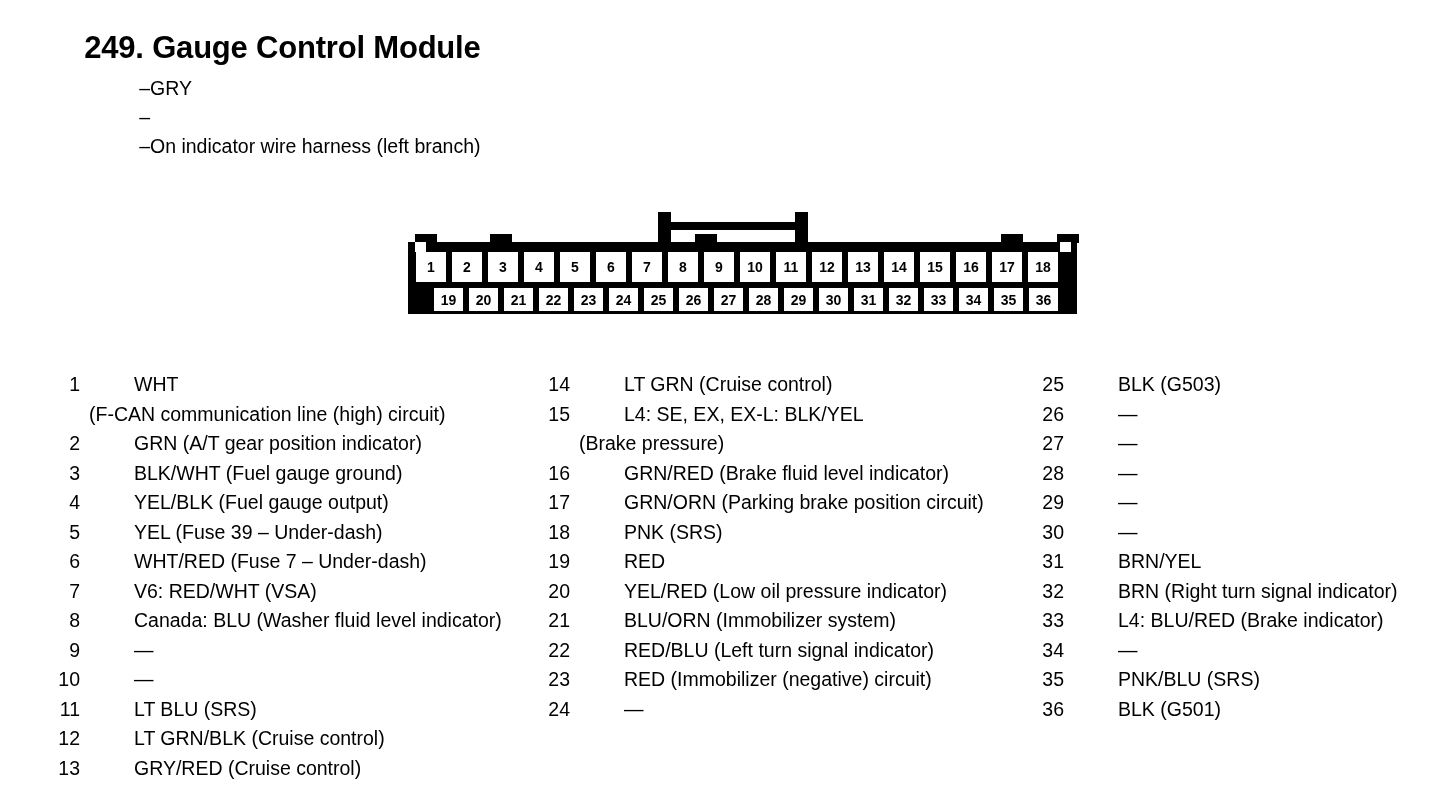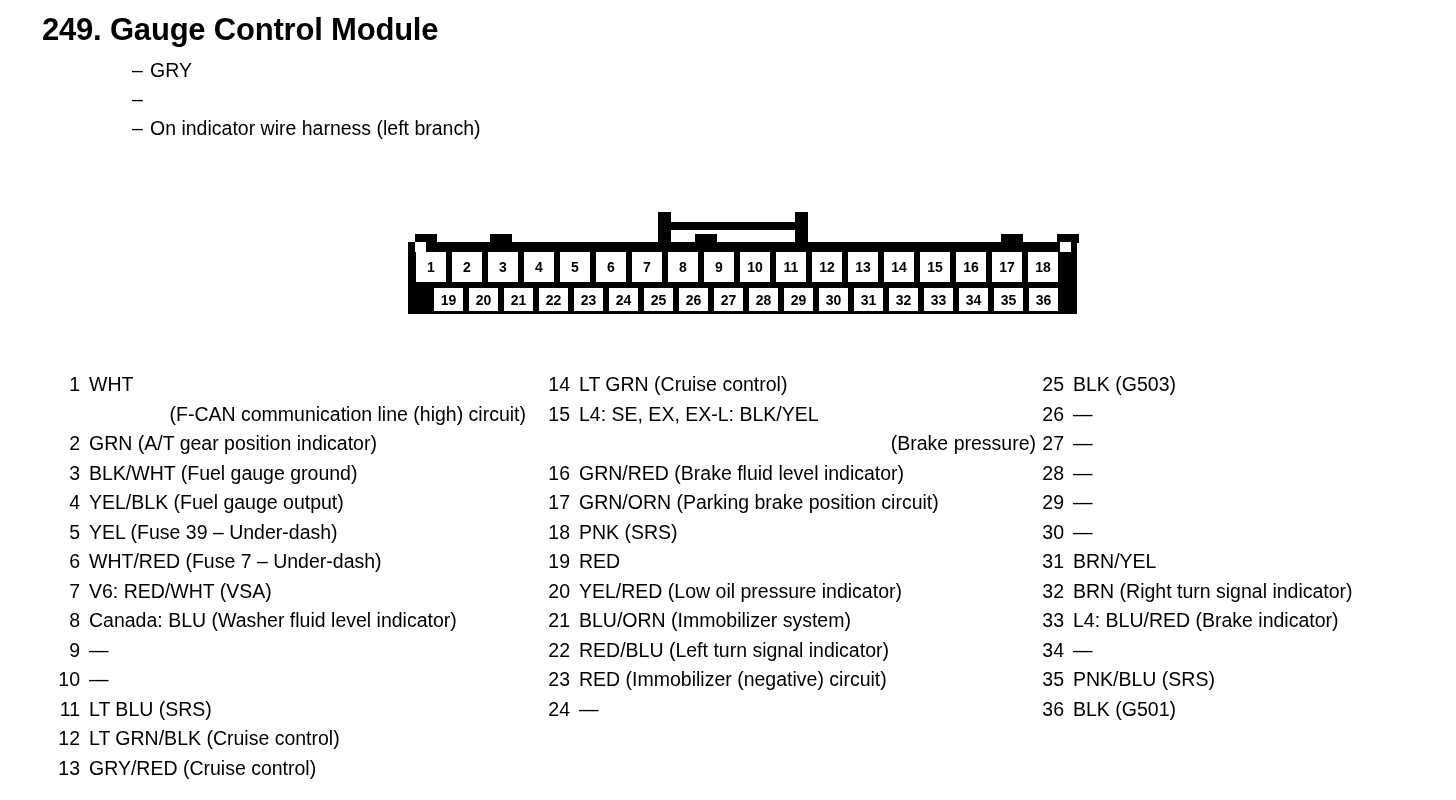--- a/index.html
+++ b/index.html
@@ -13,21 +13,22 @@
     position: relative;
     font-family: "Liberation Sans", sans-serif;
     color: #000000;
     overflow: hidden;
   }
 
   
   #header-block {
     position: absolute;
     left: 42px;
-    top: 14px;
+    top: 32px;
+    text-align: right;
   }
   #page-title {
     font-size: 31px;
     font-weight: bold;
     letter-spacing: -0.2px;
     white-space: nowrap;
     line-height: 1.0;
   }
   #subtitle-list {
     margin-top: 11px;
@@ -70,27 +71,26 @@
     font-size: 19.5px;
     line-height: 29.5px;
     white-space: nowrap;
   }
   .pin-row.dash-row { line-height: 29.5px; }
   .pin-num {
     flex: 0 0 24px;
     text-align: right;
     padding-right: 9px;
   }
-  .pin-desc { flex: 1 1 auto; }
+  .pin-desc { flex: 1 1 auto; margin-left: 45px; }
   .pin-cont {
     padding-left: 33px;
     font-size: 19.5px;
     line-height: 29.5px;
     white-space: nowrap;
-    text-align: right;
   }
 </style>
 </head>
 <body>
 
 <div id="header-block">
   <div id="page-title">249. Gauge Control Module</div>
   <div id="subtitle-list">
     <div class="subtitle-row">
       <span class="subtitle-dash">–</span>

